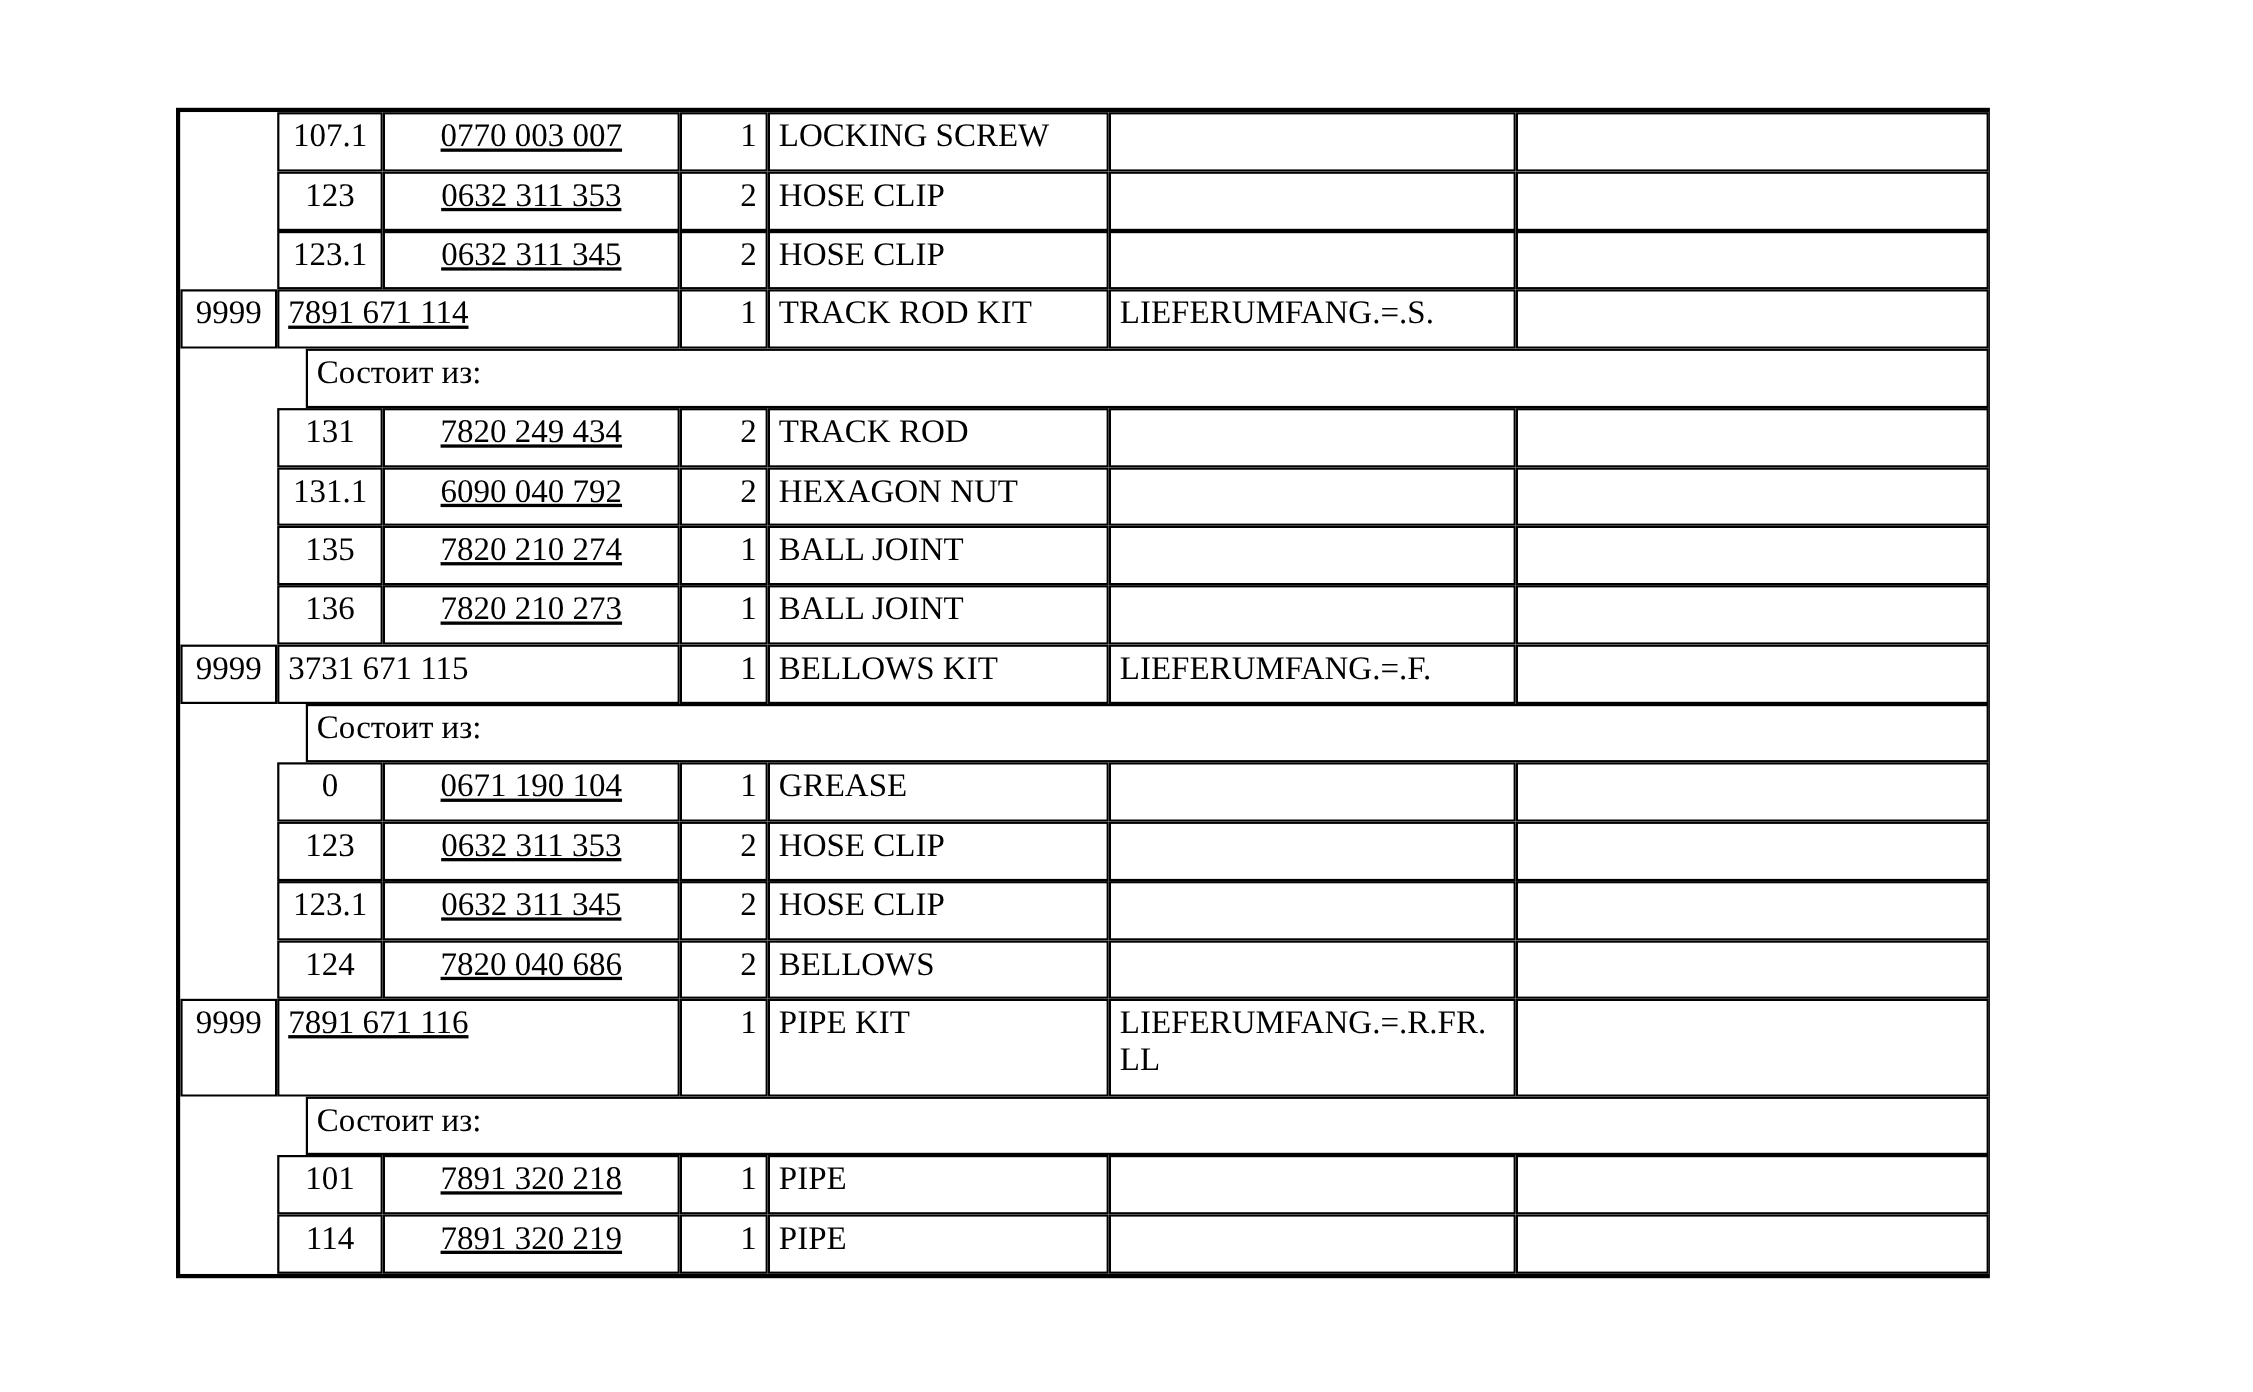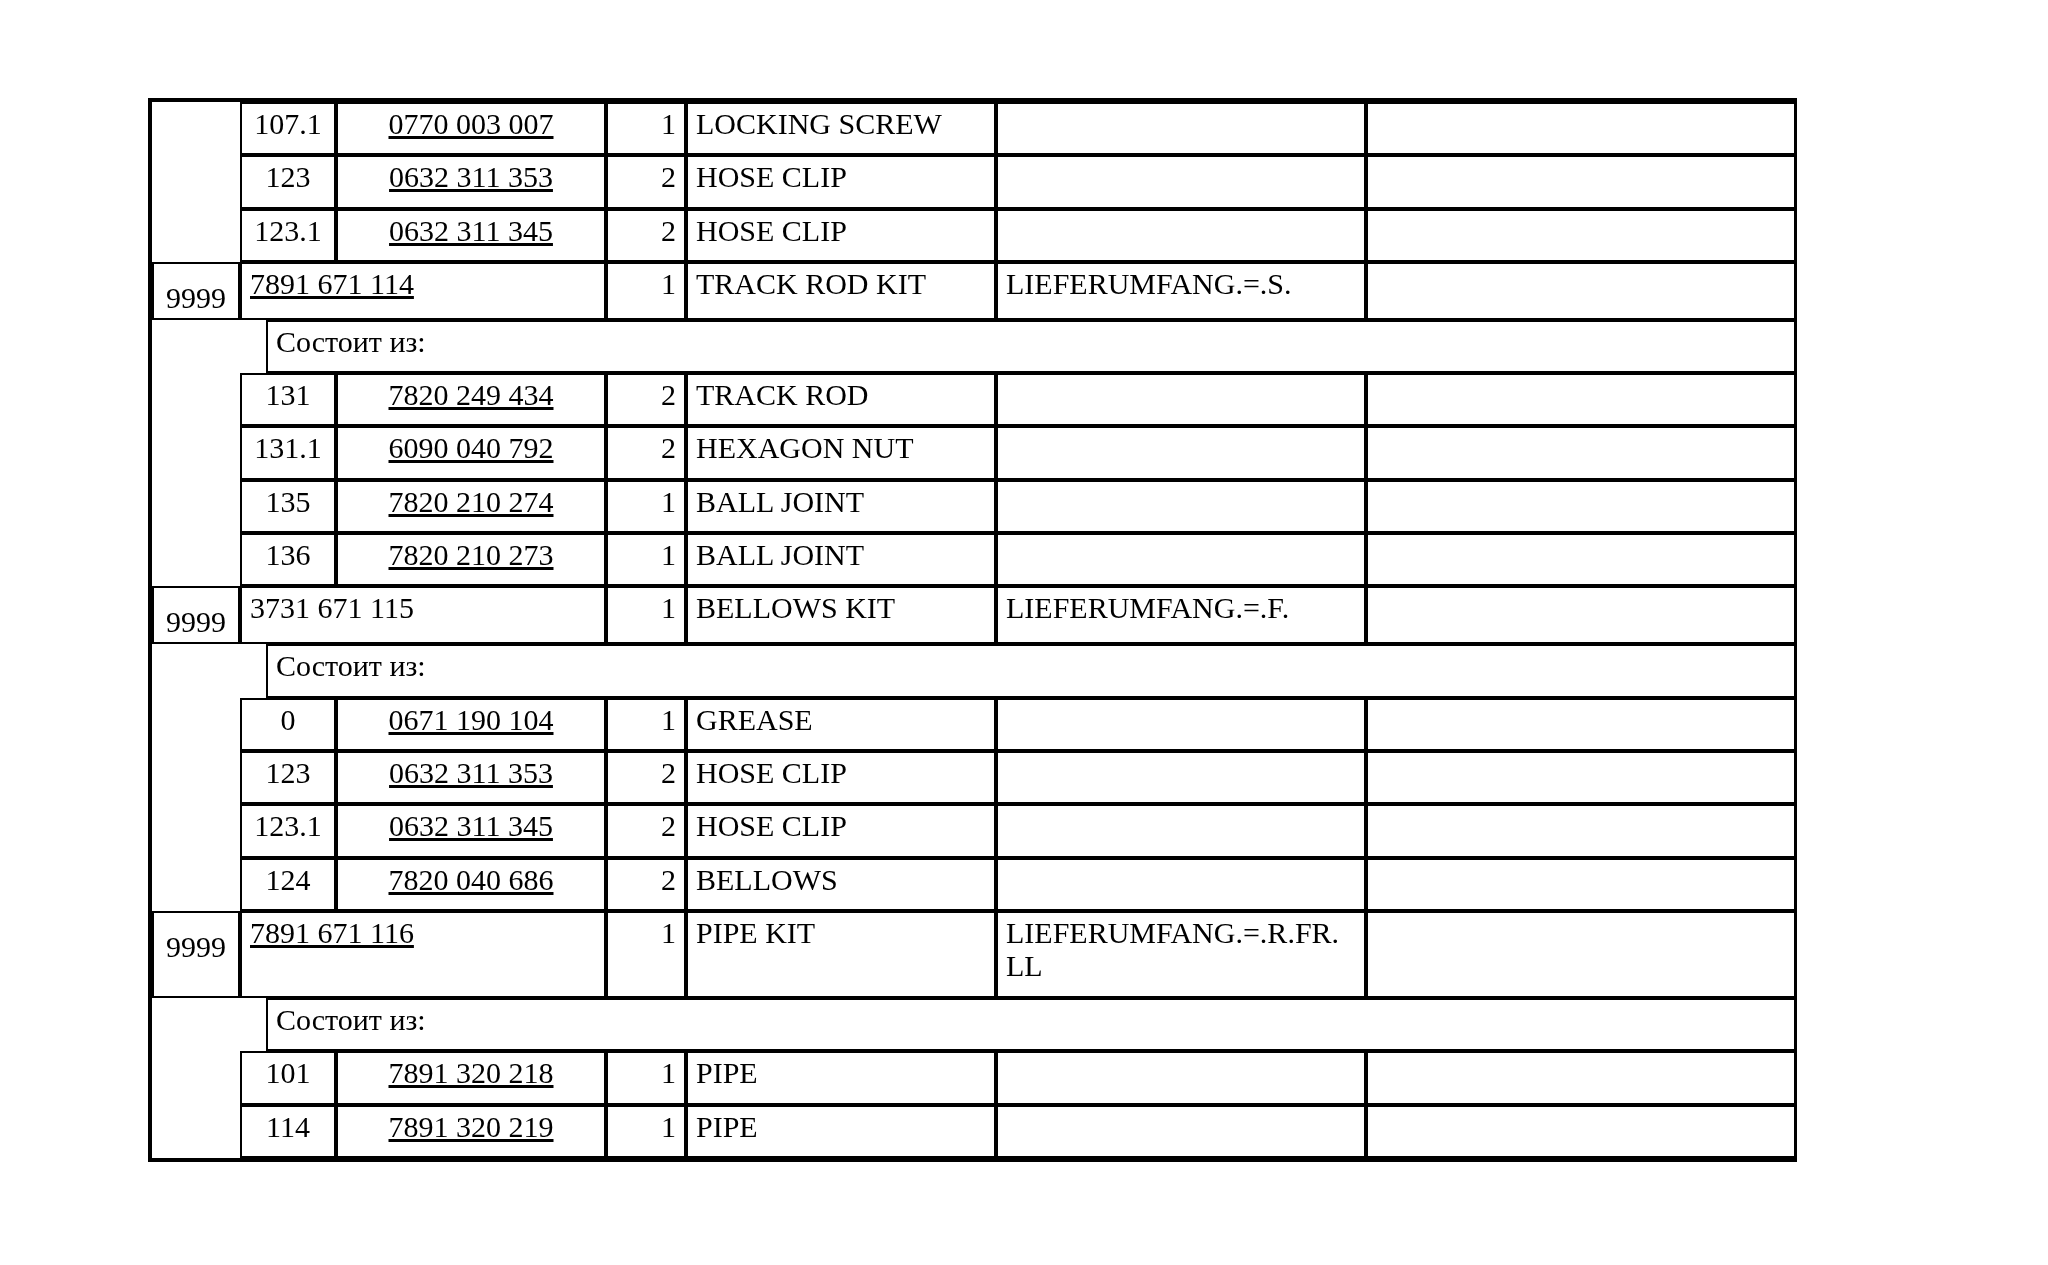--- a/index.html
+++ b/index.html
@@ -18,21 +18,21 @@
   .page {
     position: relative;
     width: 2048px;
     height: 1265px;
     background: #ffffff;
   }
 
   
   .table-frame {
     position: absolute;
-    left: 148px;
+    left: 160px;
     top: 98px;
     width: 1649px;
     height: 1064px;
     border: 4px solid #000000;
     box-sizing: border-box;
     background: #ffffff;
   }
 
   table.parts {
     border-collapse: separate;
@@ -71,21 +71,21 @@
     text-decoration: underline;
     text-underline-offset: 2px;
   }
   .group-cellbox {
     border: 2px solid #000000;
     box-sizing: border-box;
     height: 100%;
     display: flex;
     align-items: flex-start;
     justify-content: center;
-    padding-top: 17px;
+    padding-top: 3px;
   }
   .group-blank {
     border: none;
     height: 100%;
   }
 
   
   col.c-group { width: 88px; }
   col.c-pos   { width: 96px; }
   col.c-num   { width: 270px; }

